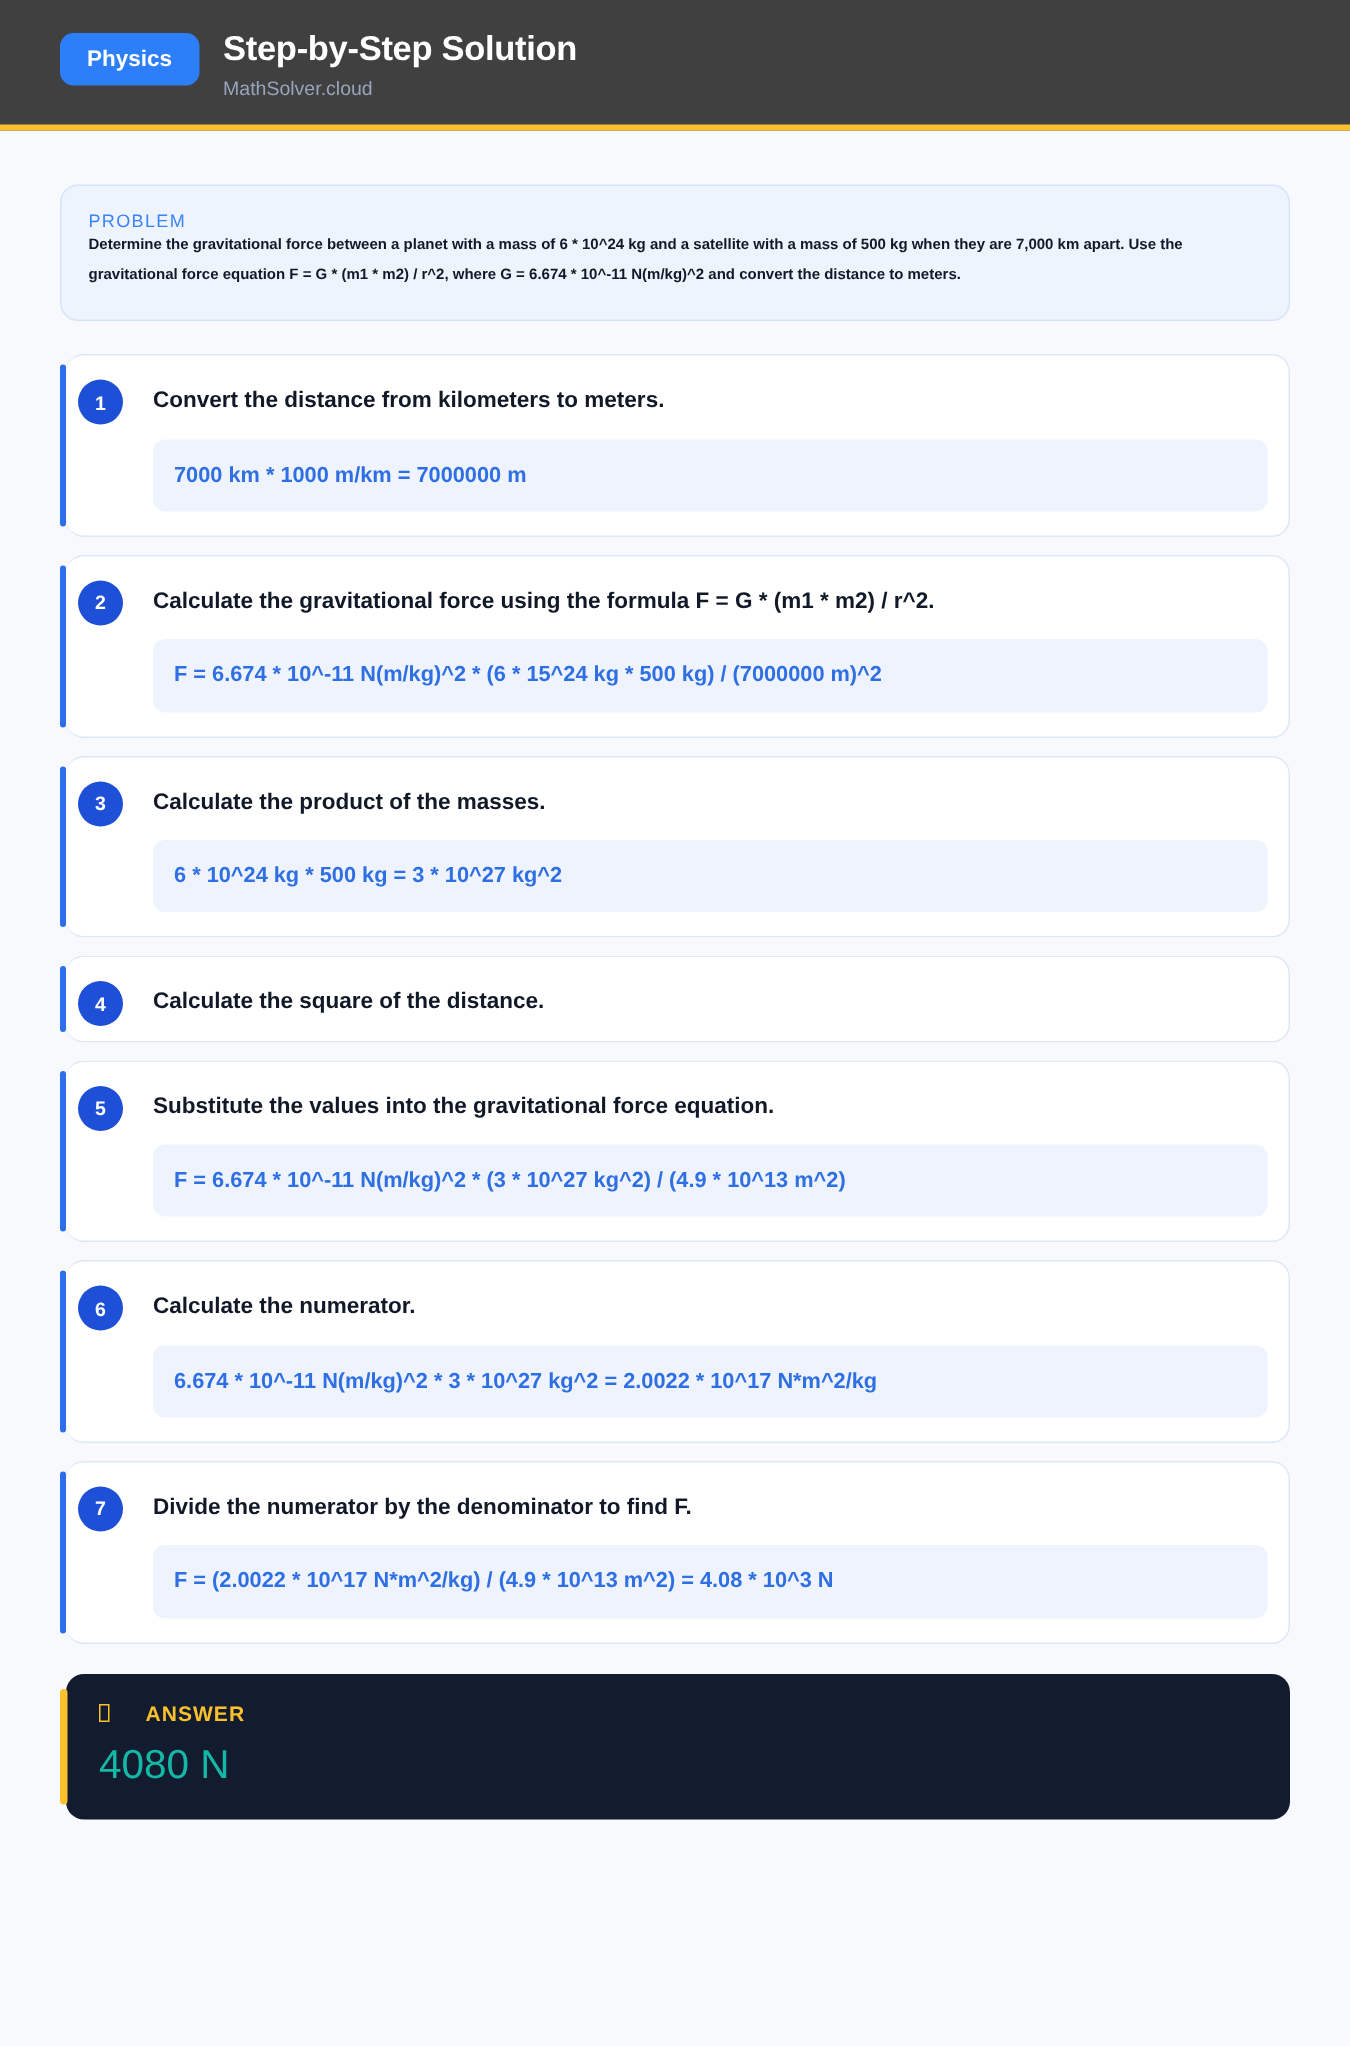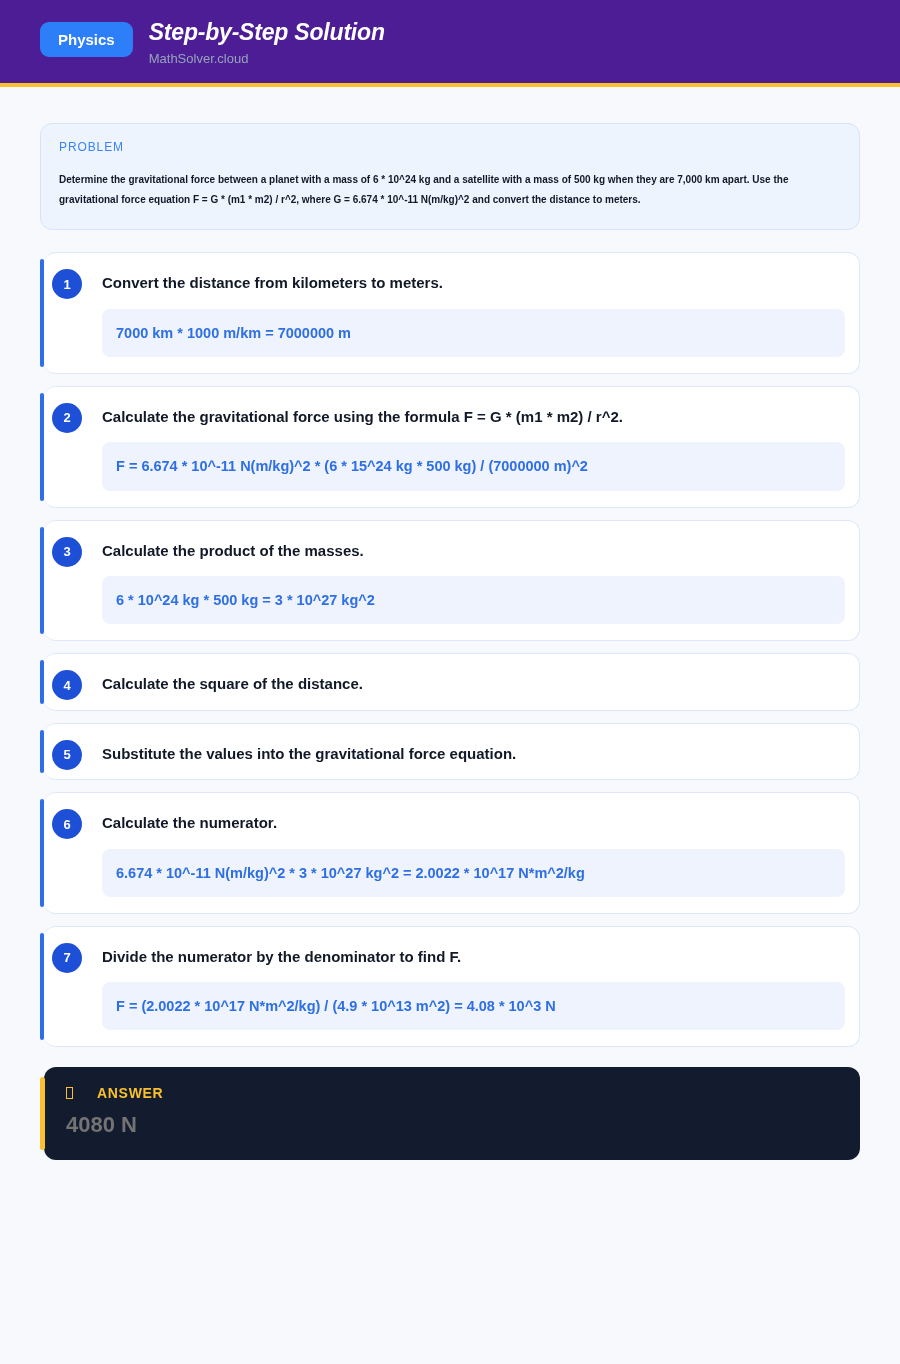--- a/index.html
+++ b/index.html
@@ -13,21 +13,21 @@
   .page {
     width: 900px;
     min-height: 1364px;
     display: flex;
     flex-direction: column;
     background: #f7f9fc;
   }
 
   
   .header {
-    background: #4c1d95;
+    background: #404040;
     padding: 18px 40px 16px 40px;
     border-bottom: 4px solid #fbc02d;
     display: flex;
     align-items: flex-start;
     gap: 16px;
   }
   .subject-badge {
     background: #2d7ff9;
     color: #ffffff;
     font-size: 15px;
@@ -38,21 +38,20 @@
     white-space: nowrap;
     margin-top: 4px;
   }
   .header-text { display: flex; flex-direction: column; gap: 7px; padding-top: 1px; }
   .header-title {
     color: #ffffff;
     font-size: 23px;
     font-weight: bold;
     letter-spacing: -0.2px;
     line-height: 1.15;
-    font-style: italic;
   }
   .header-sub {
     color: #98a4bb;
     font-size: 13px;
     line-height: 1.1;
   }
 
   
   .main {
     flex: 1;
@@ -66,21 +65,21 @@
     background: #eef4fe;
     border: 1px solid #d5e4fb;
     border-radius: 12px;
     padding: 16px 18px 20px 18px;
     margin-bottom: 22px;
   }
   .problem-label {
     color: #3b82f6;
     font-size: 12px;
     letter-spacing: 0.9px;
-    margin-bottom: 16px;
+    margin-bottom: 0;
   }
   .problem-text {
     color: #111827;
     font-size: 10px;
     font-weight: bold;
     line-height: 1.98;
   }
 
   
   .steps { display: flex; flex-direction: column; gap: 12px; }
@@ -169,23 +168,23 @@
     margin-bottom: 12px;
   }
   .tofu {
     display: inline-block;
     width: 7px;
     height: 12px;
     border: 1px solid #fbc02d;
     background: transparent;
   }
   .answer-value {
-    color: #737373;
-    font-size: 22px;
-    font-weight: bold;
+    color: #14b8a6;
+    font-size: 27px;
+    font-weight: normal;
     line-height: 1.1;
   }
 </style>
 </head>
 <body>
 
 <div class="page">
 
   <div class="header">
     <div class="subject-badge">Physics</div>
@@ -228,20 +227,21 @@
       <div class="step-card">
         <div class="step-accent"></div>
         <div class="step-num">4</div>
         <div class="step-title">Calculate the square of the distance.</div>
       </div>
 
       <div class="step-card">
         <div class="step-accent"></div>
         <div class="step-num">5</div>
         <div class="step-title">Substitute the values into the gravitational force equation.</div>
+        <div class="step-formula">F = 6.674 * 10^-11 N(m/kg)^2 * (3 * 10^27 kg^2) / (4.9 * 10^13 m^2)</div>
       </div>
 
       <div class="step-card">
         <div class="step-accent"></div>
         <div class="step-num">6</div>
         <div class="step-title">Calculate the numerator.</div>
         <div class="step-formula">6.674 * 10^-11 N(m/kg)^2 * 3 * 10^27 kg^2 = 2.0022 * 10^17 N*m^2/kg</div>
       </div>
 
       <div class="step-card">

